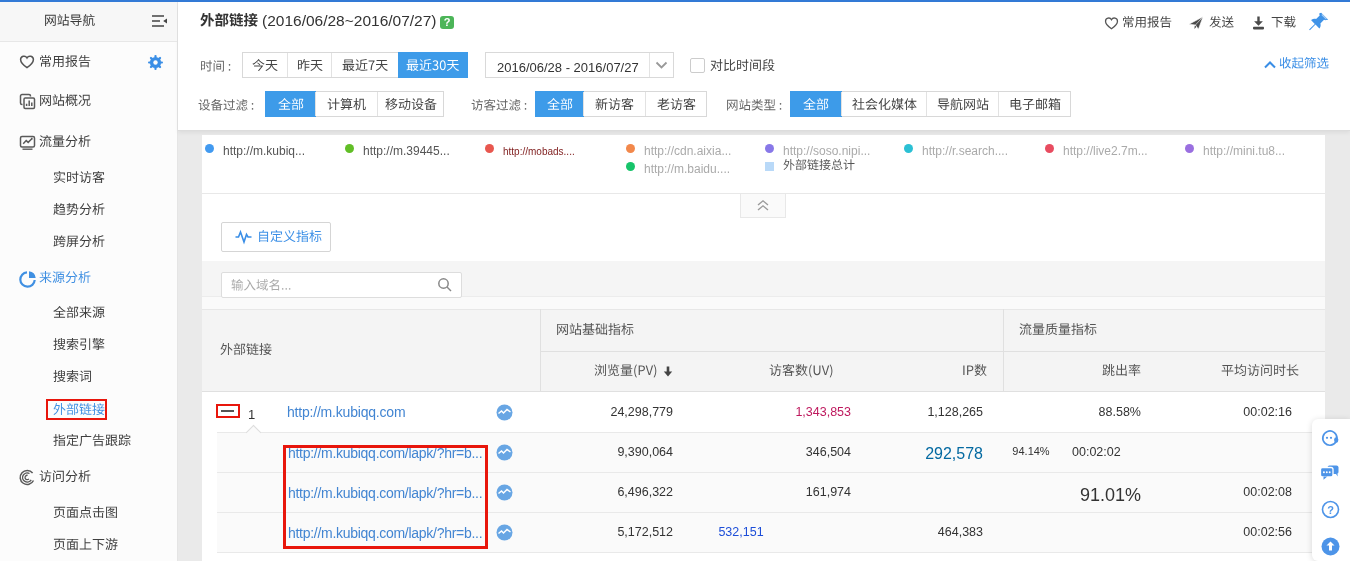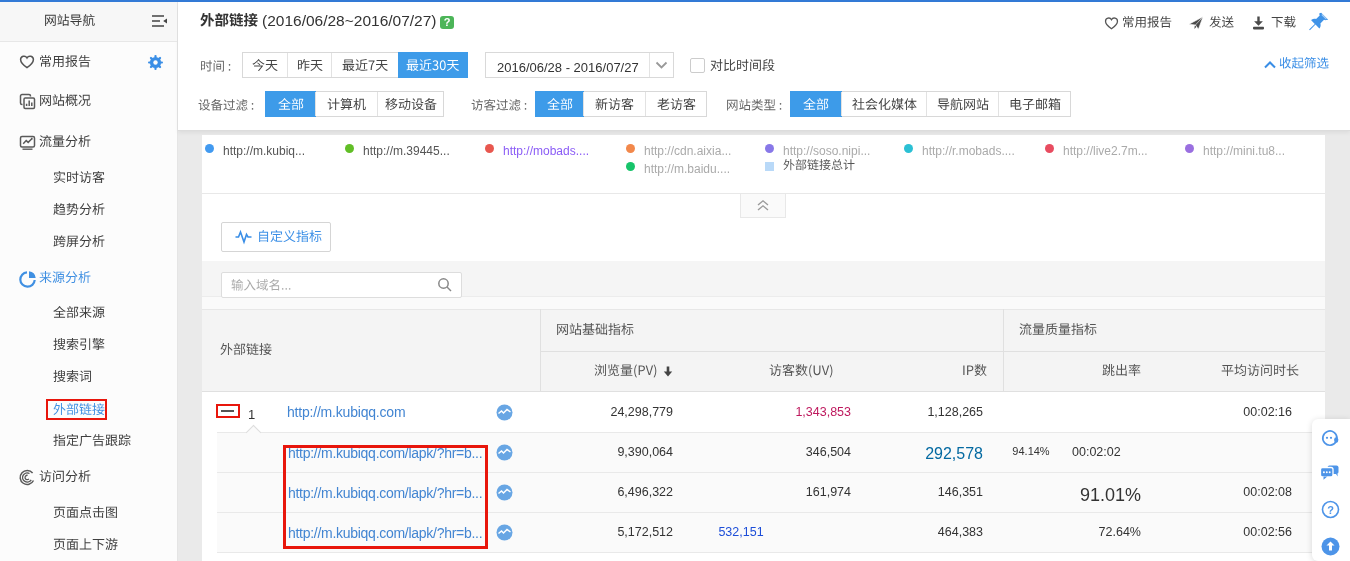--- a/index.html
+++ b/index.html
@@ -545,27 +545,27 @@
         <use href="#g5b50" x="250"></use>
         <use href="#g90ae" x="500"></use>
         <use href="#g7bb1" x="750"></use>
       </svg>
     </div>
     <div style="position:absolute;left:205px;top:144px;width:9px;height:9px;border-radius:50%;background:#429af0"></div>
     <div style="position:absolute;left:223px;top:141px;"><span style="font-family:'Liberation Sans',sans-serif;font-size:12px;color:#555">http://m.kubiq...</span></div>
     <div style="position:absolute;left:345px;top:144px;width:9px;height:9px;border-radius:50%;background:#61be26"></div>
     <div style="position:absolute;left:363px;top:141px;"><span style="font-family:'Liberation Sans',sans-serif;font-size:12px;color:#555">http://m.39445...</span></div>
     <div style="position:absolute;left:485px;top:144px;width:9px;height:9px;border-radius:50%;background:#e8574f"></div>
-    <div style="position:absolute;left:503px;top:141px;"><span style="font-family:'Liberation Sans',sans-serif;font-size:12px;color:#8b5cf6">http://mobads....</span></div>
+    <div style="position:absolute;left:503px;top:141px;"><span style="font-family:'Liberation Sans',sans-serif;font-size:10px;color:#7f1d1d">http://mobads....</span></div>
     <div style="position:absolute;left:626px;top:144px;width:9px;height:9px;border-radius:50%;background:#f2884b"></div>
     <div style="position:absolute;left:644px;top:141px;"><span style="font-family:'Liberation Sans',sans-serif;font-size:12px;color:#aaa">http://cdn.aixia...</span></div>
     <div style="position:absolute;left:765px;top:144px;width:9px;height:9px;border-radius:50%;background:#8878e8"></div>
     <div style="position:absolute;left:783px;top:141px;"><span style="font-family:'Liberation Sans',sans-serif;font-size:12px;color:#aaa">http://soso.nipi...</span></div>
     <div style="position:absolute;left:904px;top:144px;width:9px;height:9px;border-radius:50%;background:#2bc0d4"></div>
-    <div style="position:absolute;left:922px;top:141px;"><span style="font-family:'Liberation Sans',sans-serif;font-size:12px;color:#aaa">http://r.mobads....</span></div>
+    <div style="position:absolute;left:922px;top:141px;"><span style="font-family:'Liberation Sans',sans-serif;font-size:12px;color:#aaa">http://r.search....</span></div>
     <div style="position:absolute;left:1045px;top:144px;width:9px;height:9px;border-radius:50%;background:#e84c60"></div>
     <div style="position:absolute;left:1063px;top:141px;"><span style="font-family:'Liberation Sans',sans-serif;font-size:12px;color:#aaa">http://live2.7m...</span></div>
     <div style="position:absolute;left:1185px;top:144px;width:9px;height:9px;border-radius:50%;background:#9a6fe0"></div>
     <div style="position:absolute;left:1203px;top:141px;"><span style="font-family:'Liberation Sans',sans-serif;font-size:12px;color:#aaa">http://mini.tu8...</span></div>
     <div style="position:absolute;left:626px;top:162px;width:9px;height:9px;border-radius:50%;background:#17c46a"></div>
     <div style="position:absolute;left:644px;top:159px;"><span style="font-family:'Liberation Sans',sans-serif;font-size:12px;color:#aaa">http://m.baidu....</span></div>
     <div style="position:absolute;left:765px;top:162px;width:9px;height:9px;background:#b9d9f8"></div>
     <div style="position:absolute;left:783px;top:159px;">
       <svg style="width:72.0px;height:12px;display:block" viewBox="0 -212 1500 250" fill="#555">
         <use href="#g5916" x="0"></use>
@@ -690,35 +690,34 @@
         <use href="#g8bbf" x="500"></use>
         <use href="#g95ee" x="750"></use>
         <use href="#g65f6" x="1000"></use>
         <use href="#g957f" x="1250"></use>
       </svg>
     </div>
     <div style="position:absolute;left:217px;top:432px;width:1108px;height:120px;background:#fafafa"></div>
     <div style="position:absolute;left:453px;top:405.0px;width:220px;text-align:right;font-family:'Liberation Sans',sans-serif;font-size:12.5px;color:#333">24,298,779</div>
     <div style="position:absolute;left:631px;top:405.0px;width:220px;text-align:right;font-family:'Liberation Sans',sans-serif;font-size:12.5px;color:#be185d">1,343,853</div>
     <div style="position:absolute;left:763px;top:405.0px;width:220px;text-align:right;font-family:'Liberation Sans',sans-serif;font-size:12.5px;color:#333">1,128,265</div>
+    <div style="position:absolute;left:921px;top:405.0px;width:220px;text-align:right;font-family:'Liberation Sans',sans-serif;font-size:12.5px;color:#333">88.58%</div>
     <div style="position:absolute;left:1072px;top:405.0px;width:220px;text-align:right;font-family:'Liberation Sans',sans-serif;font-size:12.5px;color:#333">00:02:16</div>
     <div style="position:absolute;left:453px;top:445.0px;width:220px;text-align:right;font-family:'Liberation Sans',sans-serif;font-size:12.5px;color:#333">9,390,064</div>
     <div style="position:absolute;left:631px;top:445.0px;width:220px;text-align:right;font-family:'Liberation Sans',sans-serif;font-size:12.5px;color:#333">346,504</div>
     <div style="position:absolute;left:763px;top:445.0px;width:220px;text-align:right;font-family:'Liberation Sans',sans-serif;font-size:16px;color:#0369a1">292,578</div>
     <div style="position:absolute;left:921px;top:445.0px;width:220px;text-align:center;font-family:'Liberation Sans',sans-serif;font-size:11px;color:#333">94.14%</div>
     <div style="position:absolute;left:1072px;top:445.0px;width:220px;text-align:left;font-family:'Liberation Sans',sans-serif;font-size:12.5px;color:#333">00:02:02</div>
     <div style="position:absolute;left:453px;top:485.0px;width:220px;text-align:right;font-family:'Liberation Sans',sans-serif;font-size:12.5px;color:#333">6,496,322</div>
     <div style="position:absolute;left:631px;top:485.0px;width:220px;text-align:right;font-family:'Liberation Sans',sans-serif;font-size:12.5px;color:#333">161,974</div>
-    <div style="position:absolute;left:763px;top:485.0px;width:220px;text-align:right;font-family:'Liberation Sans',sans-serif;font-size:12.5px;color:#333">146,351</div>
     <div style="position:absolute;left:921px;top:485.0px;width:220px;text-align:right;font-family:'Liberation Sans',sans-serif;font-size:18px;color:#333">91.01%</div>
     <div style="position:absolute;left:1072px;top:485.0px;width:220px;text-align:right;font-family:'Liberation Sans',sans-serif;font-size:12.5px;color:#333">00:02:08</div>
     <div style="position:absolute;left:453px;top:525.0px;width:220px;text-align:right;font-family:'Liberation Sans',sans-serif;font-size:12.5px;color:#333">5,172,512</div>
     <div style="position:absolute;left:631px;top:525.0px;width:220px;text-align:center;font-family:'Liberation Sans',sans-serif;font-size:12.5px;color:#1d4ed8">532,151</div>
     <div style="position:absolute;left:763px;top:525.0px;width:220px;text-align:right;font-family:'Liberation Sans',sans-serif;font-size:12.5px;color:#333">464,383</div>
-    <div style="position:absolute;left:921px;top:525.0px;width:220px;text-align:right;font-family:'Liberation Sans',sans-serif;font-size:12.5px;color:#333">72.64%</div>
     <div style="position:absolute;left:1072px;top:525.0px;width:220px;text-align:right;font-family:'Liberation Sans',sans-serif;font-size:12.5px;color:#333">00:02:56</div>
     <div style="position:absolute;left:217px;top:432px;width:1108px;height:1px;background:#e9e9e9"></div>
     <div style="position:absolute;left:217px;top:472px;width:1108px;height:1px;background:#e9e9e9"></div>
     <div style="position:absolute;left:217px;top:512px;width:1108px;height:1px;background:#e9e9e9"></div>
     <div style="position:absolute;left:217px;top:552px;width:1108px;height:1px;background:#e9e9e9"></div>
     <div style="position:absolute;left:221px;top:410px;width:13px;height:2px;background:#555"></div>
     <div style="position:absolute;left:216px;top:404px;width:24px;height:14px;border:2px solid #e8160c;box-sizing:border-box"></div>
     <div style="position:absolute;left:248px;top:405px;"><span style="font-family:'Liberation Sans',sans-serif;font-size:13px;color:#333">1</span></div>
     <div style="position:absolute;left:287px;top:403px;"><span style="font-family:'Liberation Sans',sans-serif;font-size:14px;letter-spacing:-.2px;color:#4285d2">http://m.kubiqq.com</span></div>
     <svg style="position:absolute;left:496px;top:404px" width="17" height="17" viewBox="0 0 17 17">

